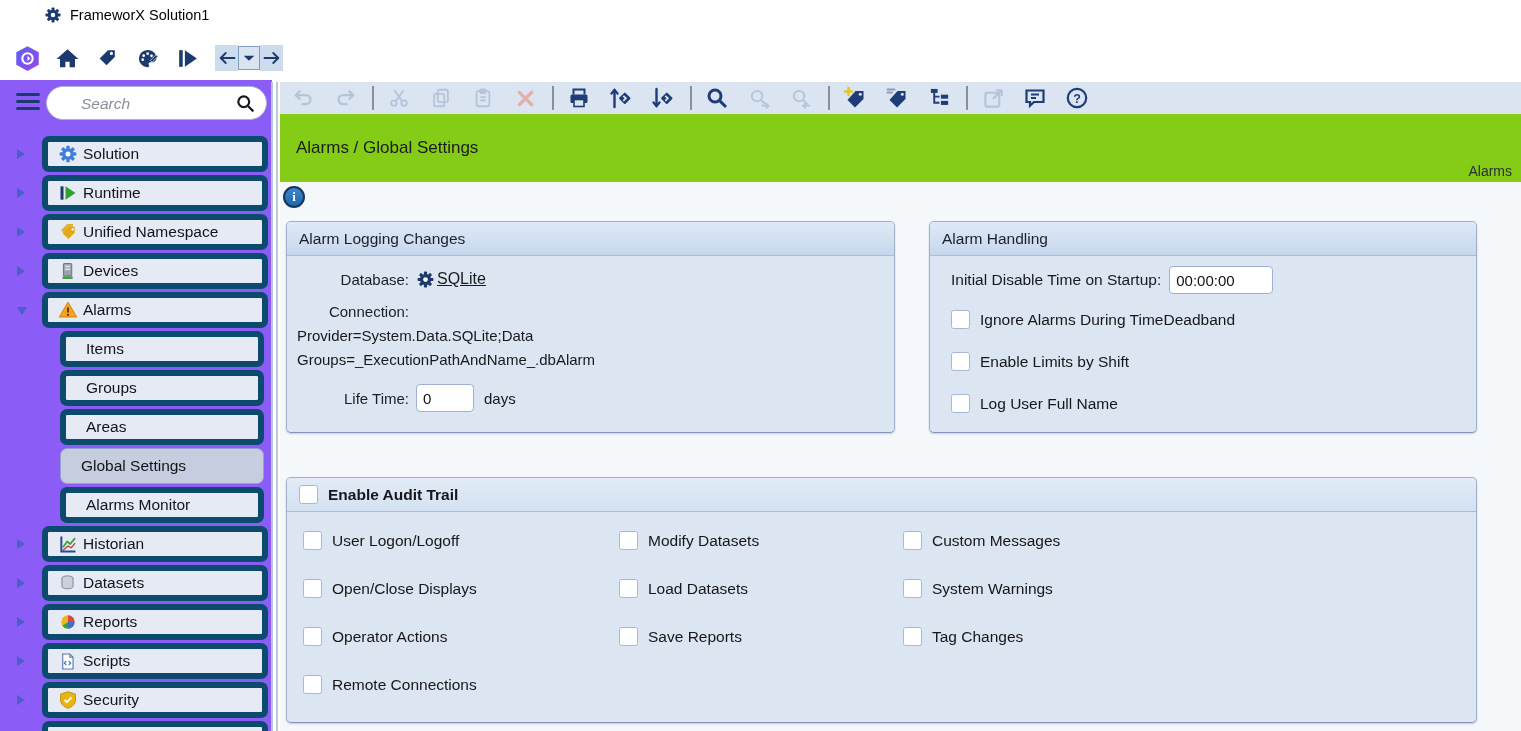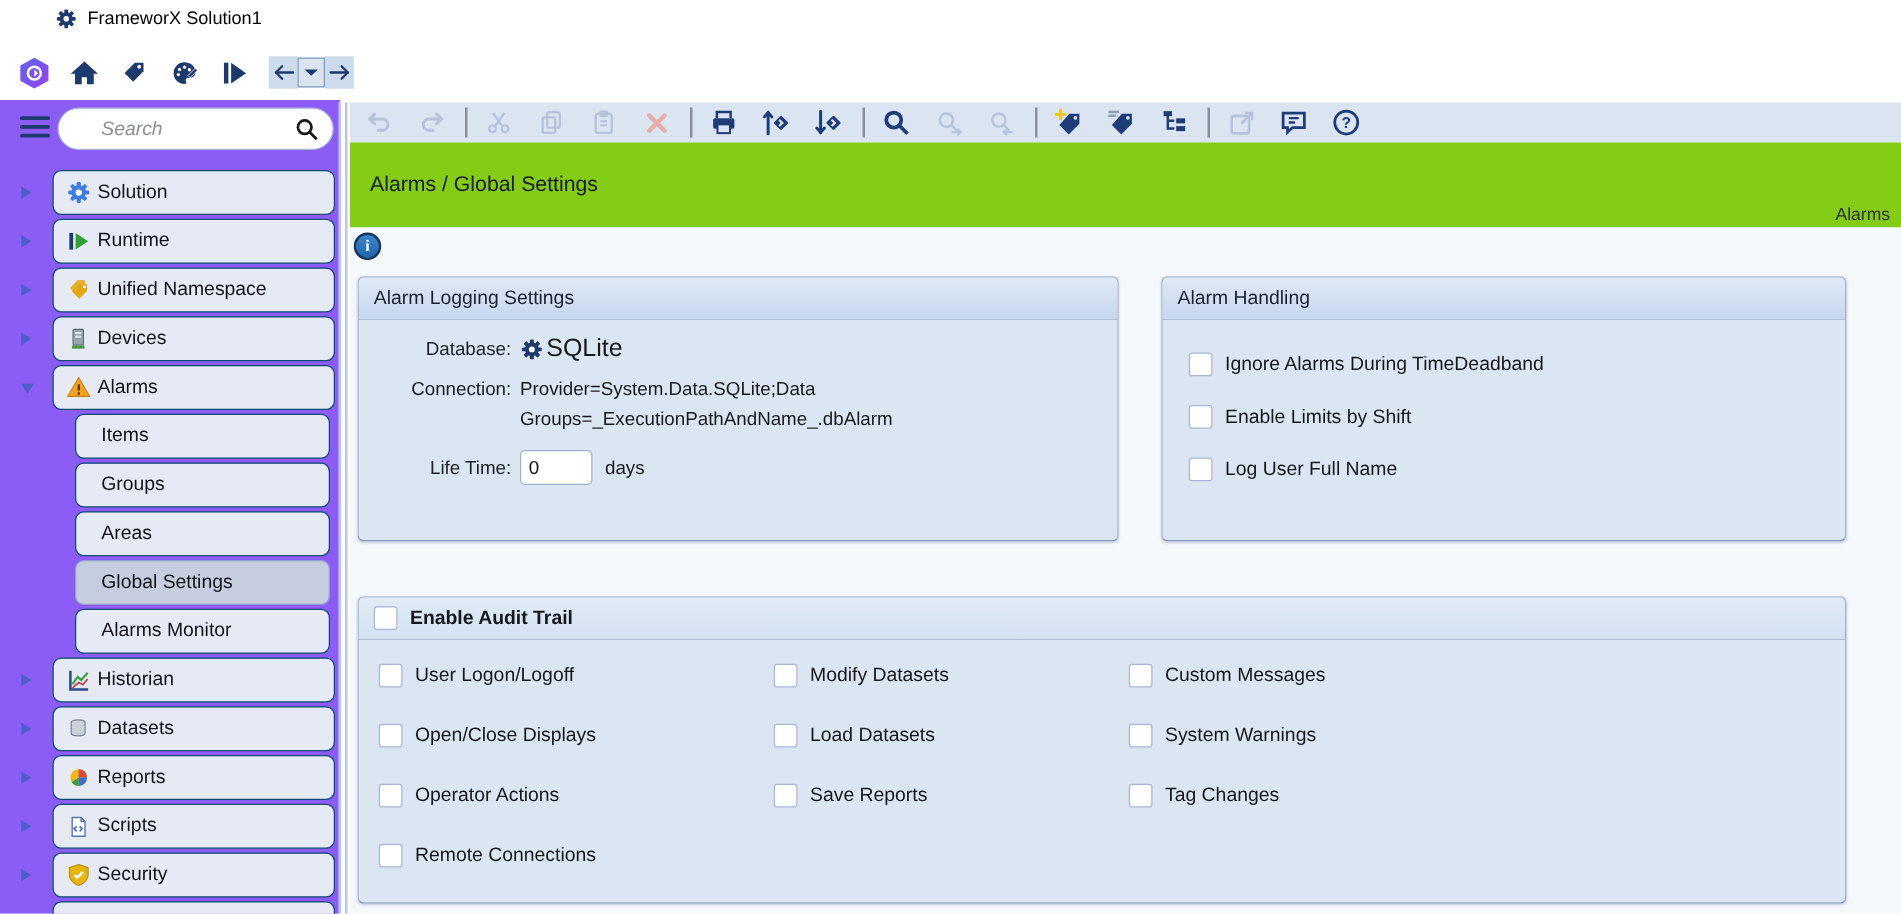--- a/index.html
+++ b/index.html
@@ -26,21 +26,21 @@
   .hamburger{position:absolute;left:16px;top:8px;width:24px;height:20px;border:none;background:none;padding:0;cursor:pointer;}
   .hamburger span{display:block;height:3px;background:#1d3a6e;border-radius:2px;margin-bottom:4px;}
   .searchpill{position:absolute;left:46px;top:1px;width:221px;height:34px;border:1.6px solid #a9b6d6;border-radius:18px;background:#fff;box-sizing:border-box;}
   .searchpill input{position:absolute;left:32px;top:2px;width:150px;height:27px;border:none;outline:none;font-family:"Liberation Sans",sans-serif;font-size:15.5px;background:transparent;}
   .searchpill input::placeholder{font-style:italic;color:#8a8f9b;}
   .searchpill .mag{position:absolute;right:10px;top:6px;}
   .nav-row{position:absolute;left:0;width:272px;height:36px;}
   .expander{position:absolute;left:17px;top:13px;width:0;height:0;cursor:pointer;}
   .expander.collapsed{border-left:8px solid #4a5fc9;border-top:5.5px solid transparent;border-bottom:5.5px solid transparent;}
   .expander.expanded{border-top:8px solid #4a5fc9;border-left:5.5px solid transparent;border-right:5.5px solid transparent;top:15px;}
-  .nav-item{position:absolute;top:0;height:36px;background:#e5eaf5;border:1px solid #0c4a6e;border-radius:7px;display:flex;align-items:center;cursor:pointer;box-sizing:border-box;padding-left:9px;}
+  .nav-item{position:absolute;top:0;height:36px;background:#e5eaf5;border:6px solid #0c4a6e;border-radius:7px;display:flex;align-items:center;cursor:pointer;box-sizing:border-box;padding-left:9px;}
   .nav-item.lvl1{left:42px;width:226px;}
   .nav-item.lvl2{left:60px;width:204px;padding-left:20px;}
   .nav-item.selected{background:#c5cdde;border:1px solid #96a0cf;}
   .nav-item .nicon{width:21px;height:21px;margin-right:5px;display:flex;align-items:center;justify-content:center;}
   .nav-item .nlabel{font-size:15.5px;color:#121418;white-space:nowrap;}
   
   .splitter{position:absolute;left:271px;top:82px;width:7px;height:649px;border-left:2px solid #b9c6dd;border-right:2px solid #b9c6dd;box-sizing:border-box;background:#fff;cursor:col-resize;}
   
   .main{position:absolute;left:280px;top:82px;width:1241px;height:649px;}
   .toolbar{position:absolute;left:0;top:0;width:1241px;height:32px;background:#dae5f1;display:flex;align-items:center;padding-left:10px;box-sizing:border-box;}
@@ -484,59 +484,63 @@
   <div class="titlerow">
     <span class="breadcrumb">Alarms / Global Settings</span>
     <span class="sectionlabel">Alarms</span>
   </div>
 
   <div class="content">
     <div class="infoicon">i</div>
 
     <div class="panel" style="left:6px;top:39px;width:609px;height:212px;">
       <div class="phead">
-        <span>Alarm Logging Settings</span>
+        <span>Alarm Logging Changes</span>
       </div>
       <div class="pbody" style="padding:10px 10px 0 10px;">
         <div class="frow" style="height:26px;">
           <span class="flabel">Database:</span>
           <span style="margin-right:2px;cursor:pointer;">
             <svg width="19" height="19" viewBox="0 0 24 24">
                 <g fill="#1d3a6e">
                   <rect x="10" y="2" width="4" height="20" rx="1"></rect>
                   <rect x="2" y="10" width="20" height="4" rx="1"></rect>
                   <rect x="10" y="2" width="4" height="20" rx="1" transform="rotate(45 12 12)"></rect>
                   <rect x="10" y="2" width="4" height="20" rx="1" transform="rotate(-45 12 12)"></rect>
                   <circle cx="12" cy="12" r="7"></circle>
                 </g>
                 <circle cx="12" cy="12" r="3" fill="#fff"></circle>
               </svg>
           </span>
-          <span style="font-size:20px;">SQLite</span>
-        </div>
-        <div class="frow" style="margin-top:8px;align-items:flex-start;">
+          <span style="font-size:16px;text-decoration:underline;">SQLite</span>
+        </div>
+        <div class="frow" style="margin-top:8px;align-items:flex-start;flex-direction:column;">
           <span class="flabel" style="line-height:24px;">Connection:</span>
           <span style="line-height:24px;">
             <span>Provider=System.Data.SQLite;Data</span><br>
             <span>Groups=_ExecutionPathAndName_.dbAlarm</span>
           </span>
         </div>
         <div class="frow" style="margin-top:12px;height:28px;">
           <span class="flabel">Life Time:</span>
           <input class="tinput" style="width: 58px;" value="0">
           <span style="margin-left:10px;">days</span>
         </div>
       </div>
     </div>
 
     <div class="panel" style="left:649px;top:39px;width:548px;height:212px;">
       <div class="phead">
         <span>Alarm Handling</span>
       </div>
       <div class="pbody" style="padding:10px 0 0 21px;">
+        <div class="frow" style="height:28px;">
+          <span style="font-size:15.5px;">Initial Disable Time on Startup:</span>
+          <input class="tinput" style="width: 104px; margin-left: 8px;" value="00:00:00">
+        </div>
         <div class="frow" style="margin-top:16px;">
           <span class="cb"></span>
           <span class="cblabel">Ignore Alarms During TimeDeadband</span>
         </div>
         <div class="frow" style="margin-top:23px;">
           <span class="cb"></span>
           <span class="cblabel">Enable Limits by Shift</span>
         </div>
         <div class="frow" style="margin-top:23px;">
           <span class="cb"></span>

